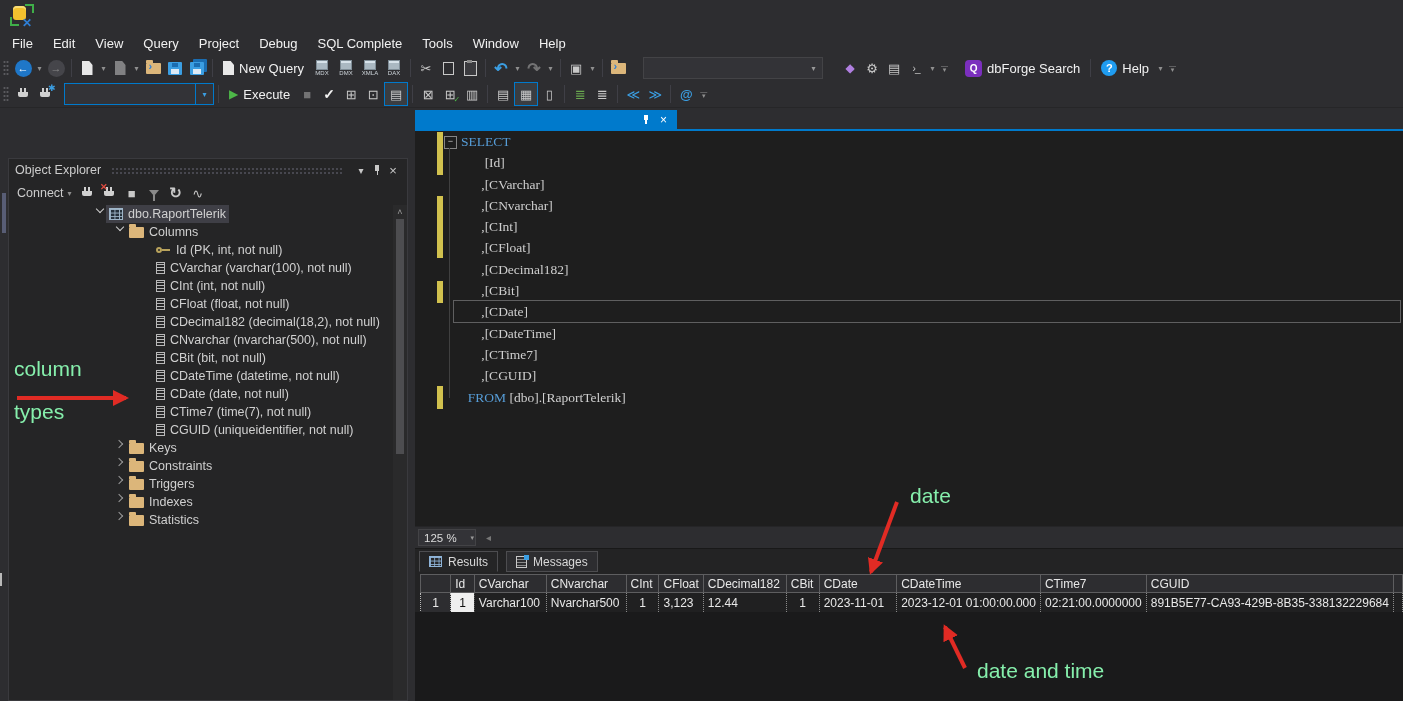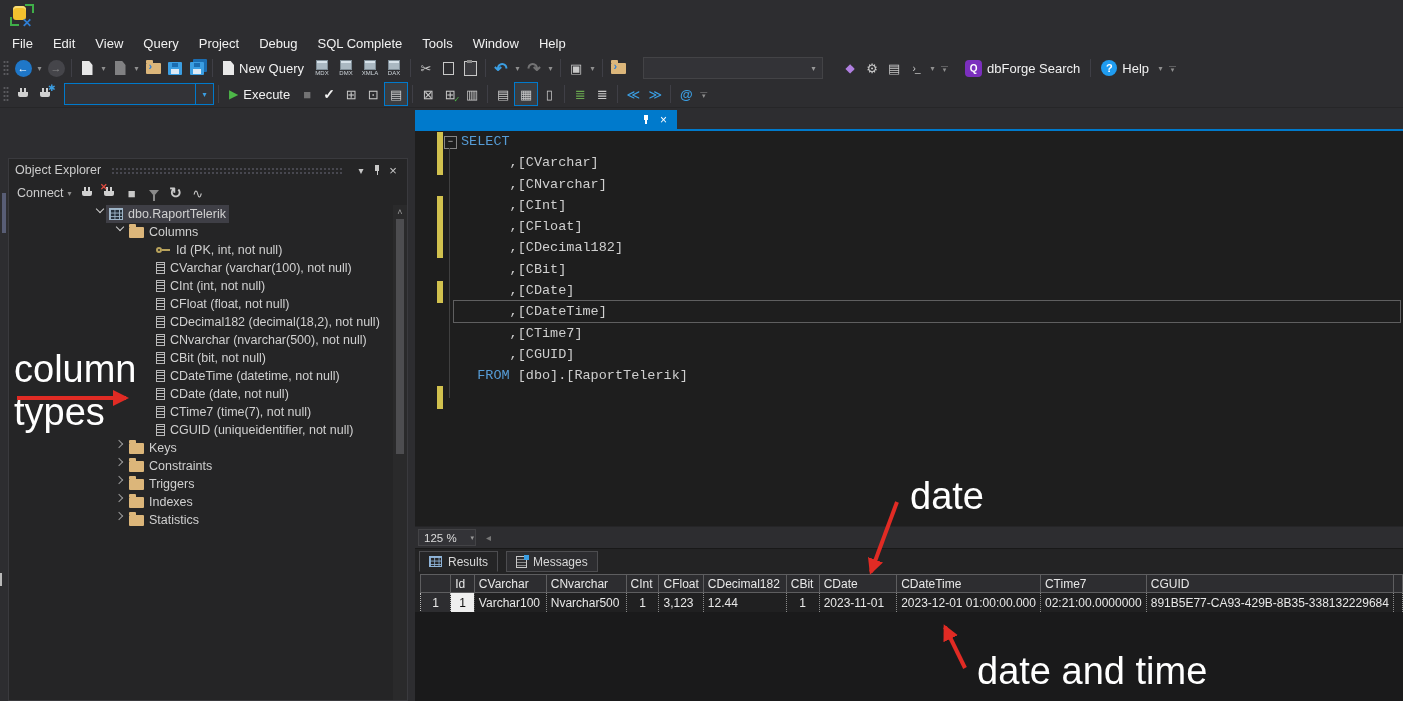--- a/index.html
+++ b/index.html
@@ -101,21 +101,21 @@
   .tab-pin{width:9px;height:11px;position:relative;}
   .tab-pin::before{content:"";position:absolute;left:2px;top:1px;width:4px;height:5px;background:#fff;}
   .tab-pin::after{content:"";position:absolute;left:3.5px;top:6px;width:1.5px;height:4px;background:#fff;}
   .tab-close{color:#fff;font-size:12px;line-height:12px;}
   .tab-underline{height:2px;background:#007acc;}
   .editor-body{position:relative;height:396px;overflow:hidden;}
   .chg{position:absolute;left:22px;width:6px;background:#d1c14e;}
   .collapse-box{position:absolute;left:29px;top:5px;width:11px;height:11px;border:1px solid #858585;color:#c8c8c8;font-size:9px;line-height:9px;text-align:center;background:#1e1e1e;}
   .guide{position:absolute;left:34px;top:17px;width:1px;height:250px;background:#404040;}
   .cur-line{position:absolute;left:38px;right:2px;top:169px;height:21px;border:1px solid #5f5f60;}
-  .code{position:absolute;left:46px;top:0;font-family:Liberation Mono, monospace;font-size:13.5px;}
+  .code{position:absolute;left:46px;top:0;font-family:Liberation Serif, serif;font-size:13.5px;}
   .cl{height:21.3px;line-height:21.3px;white-space:pre;}
   .kw{color:#569cd6;white-space:pre;} .idt{color:#cfcfcf;white-space:pre;}
   .editor-hscroll{position:absolute;left:0;right:0;bottom:0;height:21px;background:#2d2d30;border-top:1px solid #252527;display:flex;align-items:center;}
   .zoom-combo{width:58px;height:17px;margin-left:3px;background:#333337;border:1px solid #434346;display:flex;align-items:center;position:relative;color:#dddddd;font-size:11.5px;padding-left:5px;box-sizing:border-box;}
   .zoom-combo .caretbox{position:absolute;right:1px;color:#999;font-size:7px;}
   .hs-left{margin-left:10px;color:#777;font-size:10px;}
   .hs-track{flex:1;height:100%;background:#2d2d30;}
 
   
   .results{left:415px;top:548px;width:988px;height:153px;background:#232324;border-top:1px solid #191919;box-sizing:border-box;}
@@ -128,21 +128,21 @@
   .rgrid{position:absolute;left:5px;top:25px;border-collapse:collapse;table-layout:fixed;font-size:12px;color:#e8e8e8;}
   .rgrid th{background:#2d2d30;font-weight:normal;text-align:left;height:17px;padding:0 4px;border:1px solid #5e5e60;overflow:hidden;white-space:nowrap;}
   .rgrid td{background:#202021;height:19px;padding:0 4px;border-right:1px dotted #8a8a8a;border-bottom:1px solid #5e5e60;overflow:hidden;white-space:nowrap;}
   .rgrid td.rowsel{background:#2d2d30;border:1px dotted #bbbbbb;text-align:center;}
   .rgrid td.selcell{background:#efefef;color:#101010;border:1px dotted #555555;text-align:center;}
   .rgrid td.num{text-align:center;}
   .below-void{position:absolute;left:0;right:0;top:63px;bottom:0;background:#1a1a1b;}
 
   
   .ann-layer{left:0;top:0;width:1403px;height:701px;pointer-events:none;z-index:50;}
-  .ann-text{position:absolute;color:#ffffff;font-size:38px;line-height:34px;white-space:nowrap;}
+  .ann-text{position:absolute;color:#86efac;font-size:21px;line-height:34px;white-space:nowrap;}
   .ann-svg{position:absolute;left:0;top:0;}
 </style>
 </head>
 <body>
 
 <div class="app">
 
   <div class="abs titlebar">
     <div class="abs app-logo">
       <span class="logo-br1"></span>
@@ -531,20 +531,21 @@
     <div class="editor-body">
       <div class="chg" style="top:1px;height:43px;"></div>
       <div class="chg" style="top:65px;height:62px;"></div>
       <div class="chg" style="top:150px;height:22px;"></div>
       <div class="chg" style="top:255px;height:23px;"></div>
       <div class="collapse-box">−</div>
       <div class="guide"></div>
       <div class="cur-line"></div>
       <div class="code">
         <div class="cl"><span class="kw">SELECT</span><span class="idt"></span></div>
+        <div class="cl"><span class="kw"></span><span class="idt">       [Id]</span></div>
         <div class="cl"><span class="kw"></span><span class="idt">      ,[CVarchar]</span></div>
         <div class="cl"><span class="kw"></span><span class="idt">      ,[CNvarchar]</span></div>
         <div class="cl"><span class="kw"></span><span class="idt">      ,[CInt]</span></div>
         <div class="cl"><span class="kw"></span><span class="idt">      ,[CFloat]</span></div>
         <div class="cl"><span class="kw"></span><span class="idt">      ,[CDecimal182]</span></div>
         <div class="cl"><span class="kw"></span><span class="idt">      ,[CBit]</span></div>
         <div class="cl"><span class="kw"></span><span class="idt">      ,[CDate]</span></div>
         <div class="cl"><span class="kw"></span><span class="idt">      ,[CDateTime]</span></div>
         <div class="cl"><span class="kw"></span><span class="idt">      ,[CTime7]</span></div>
         <div class="cl"><span class="kw"></span><span class="idt">      ,[CGUID]</span></div>

